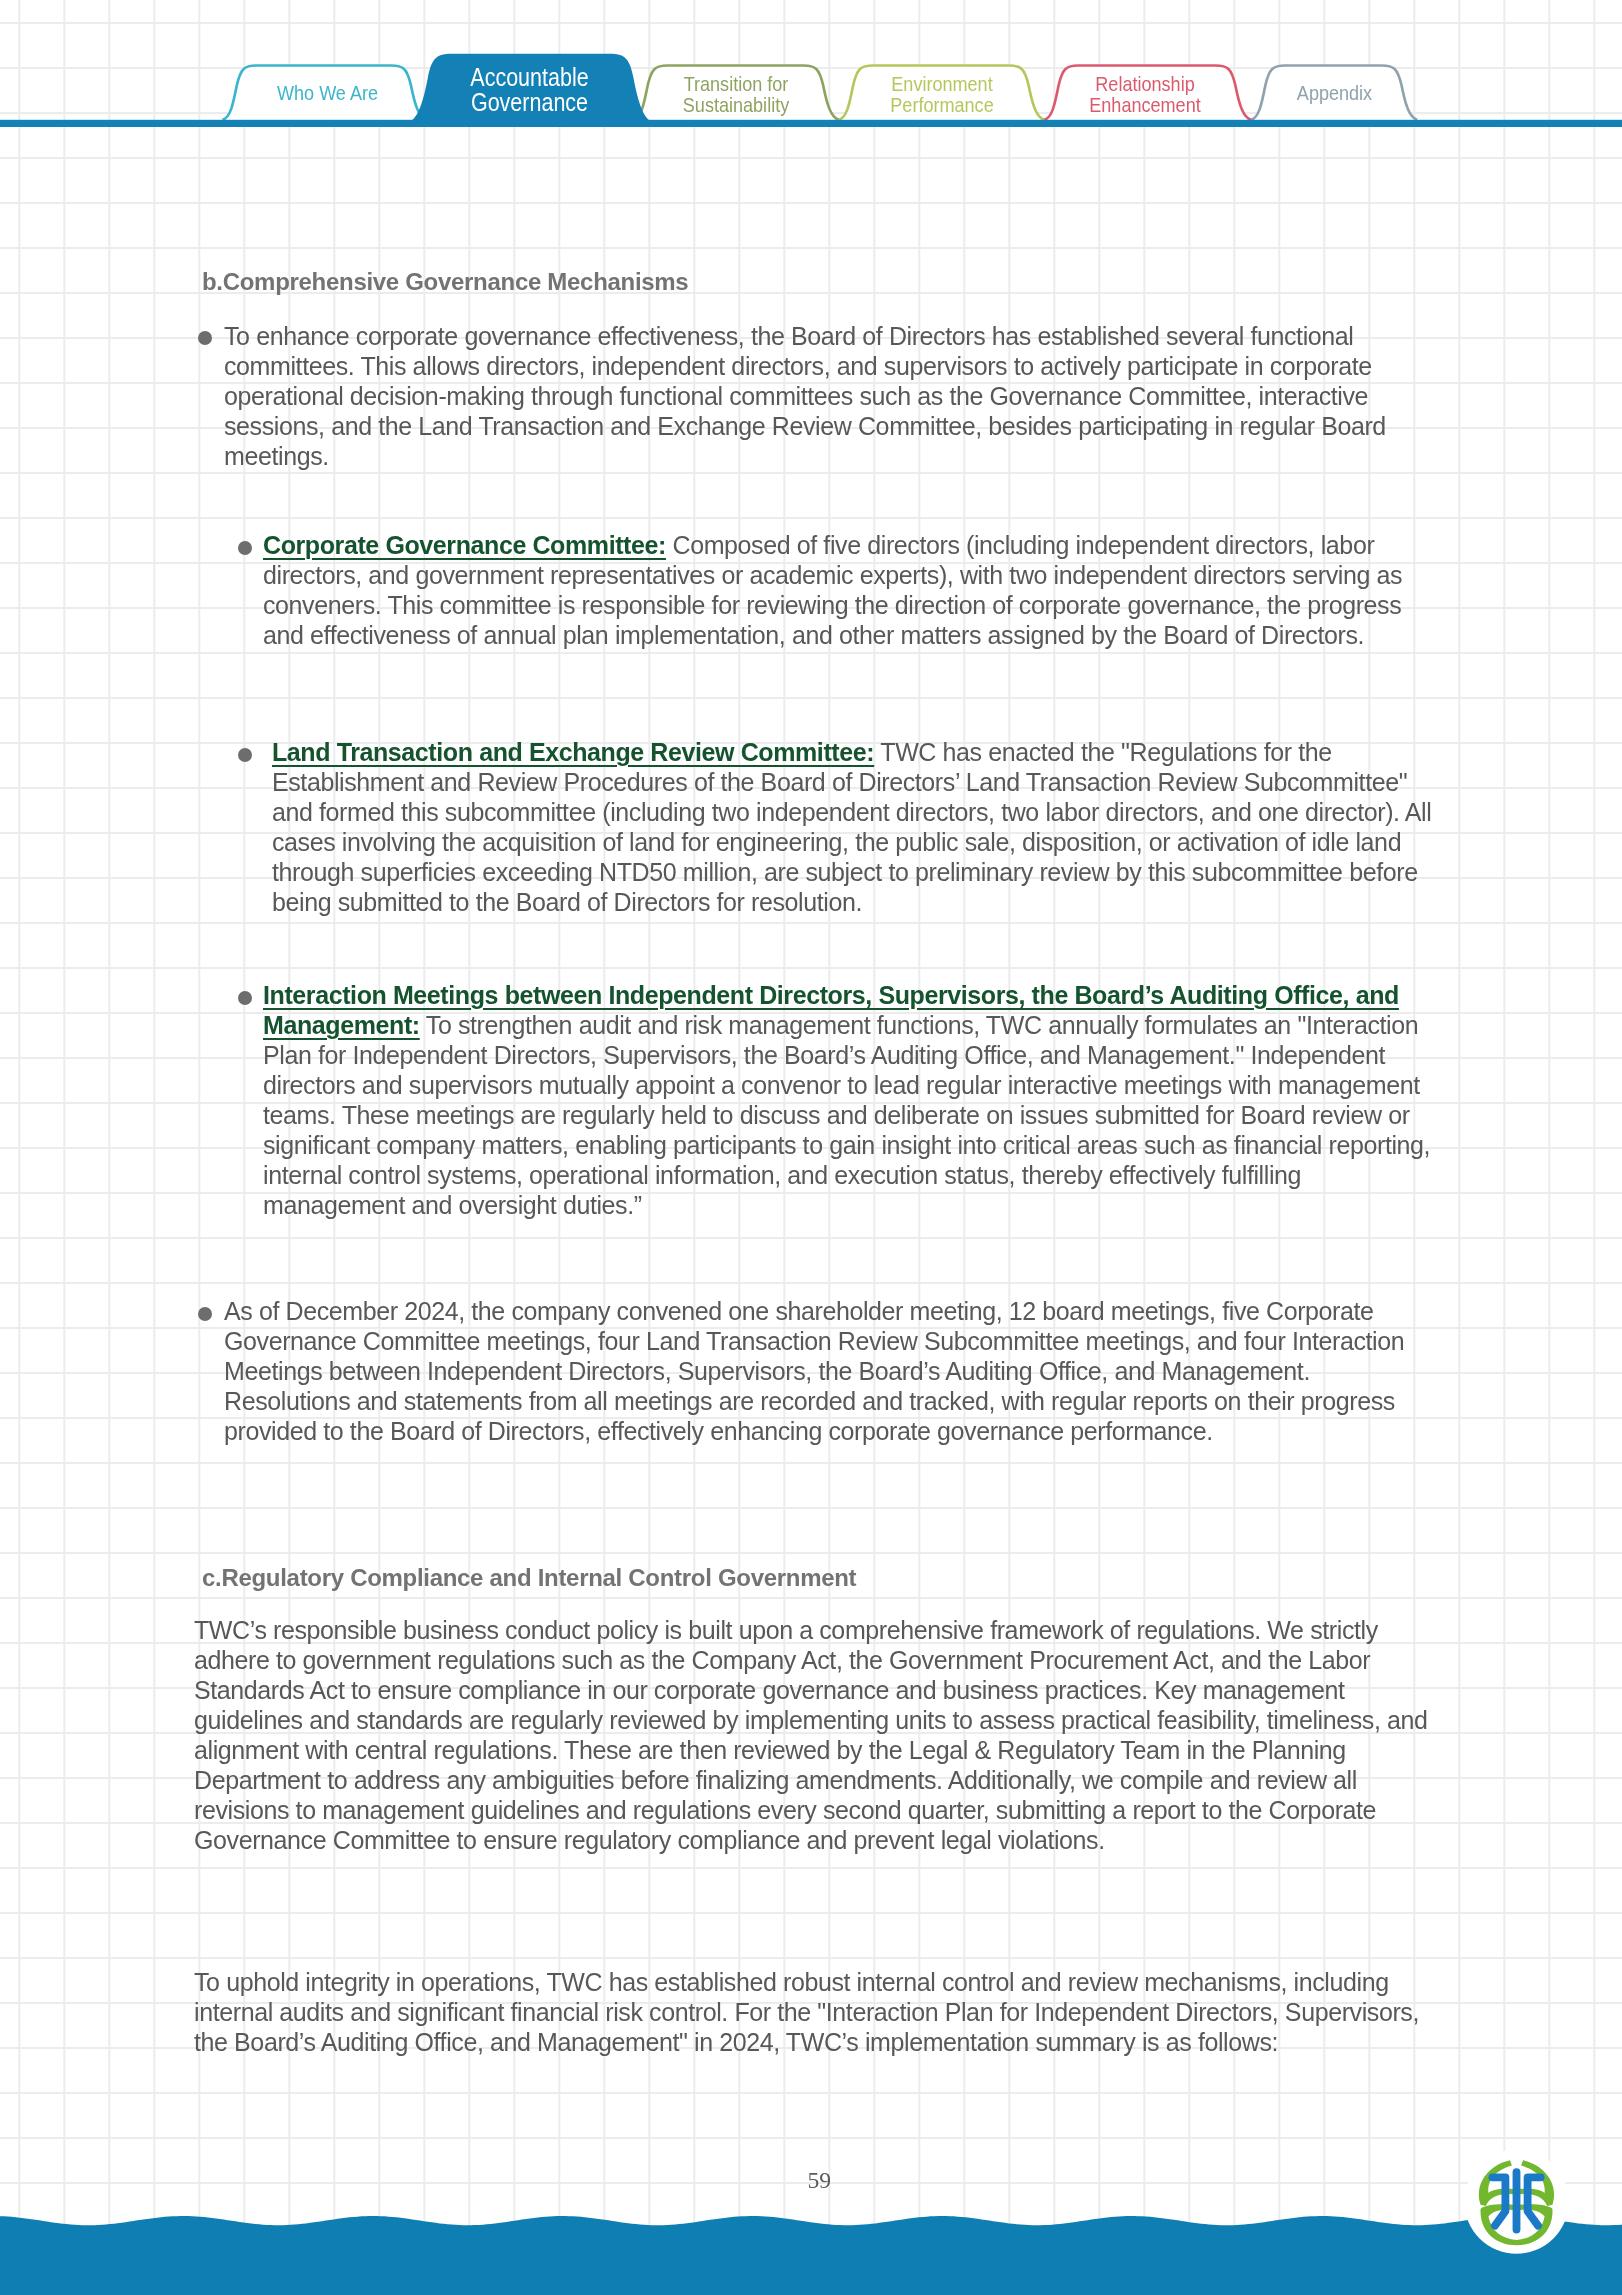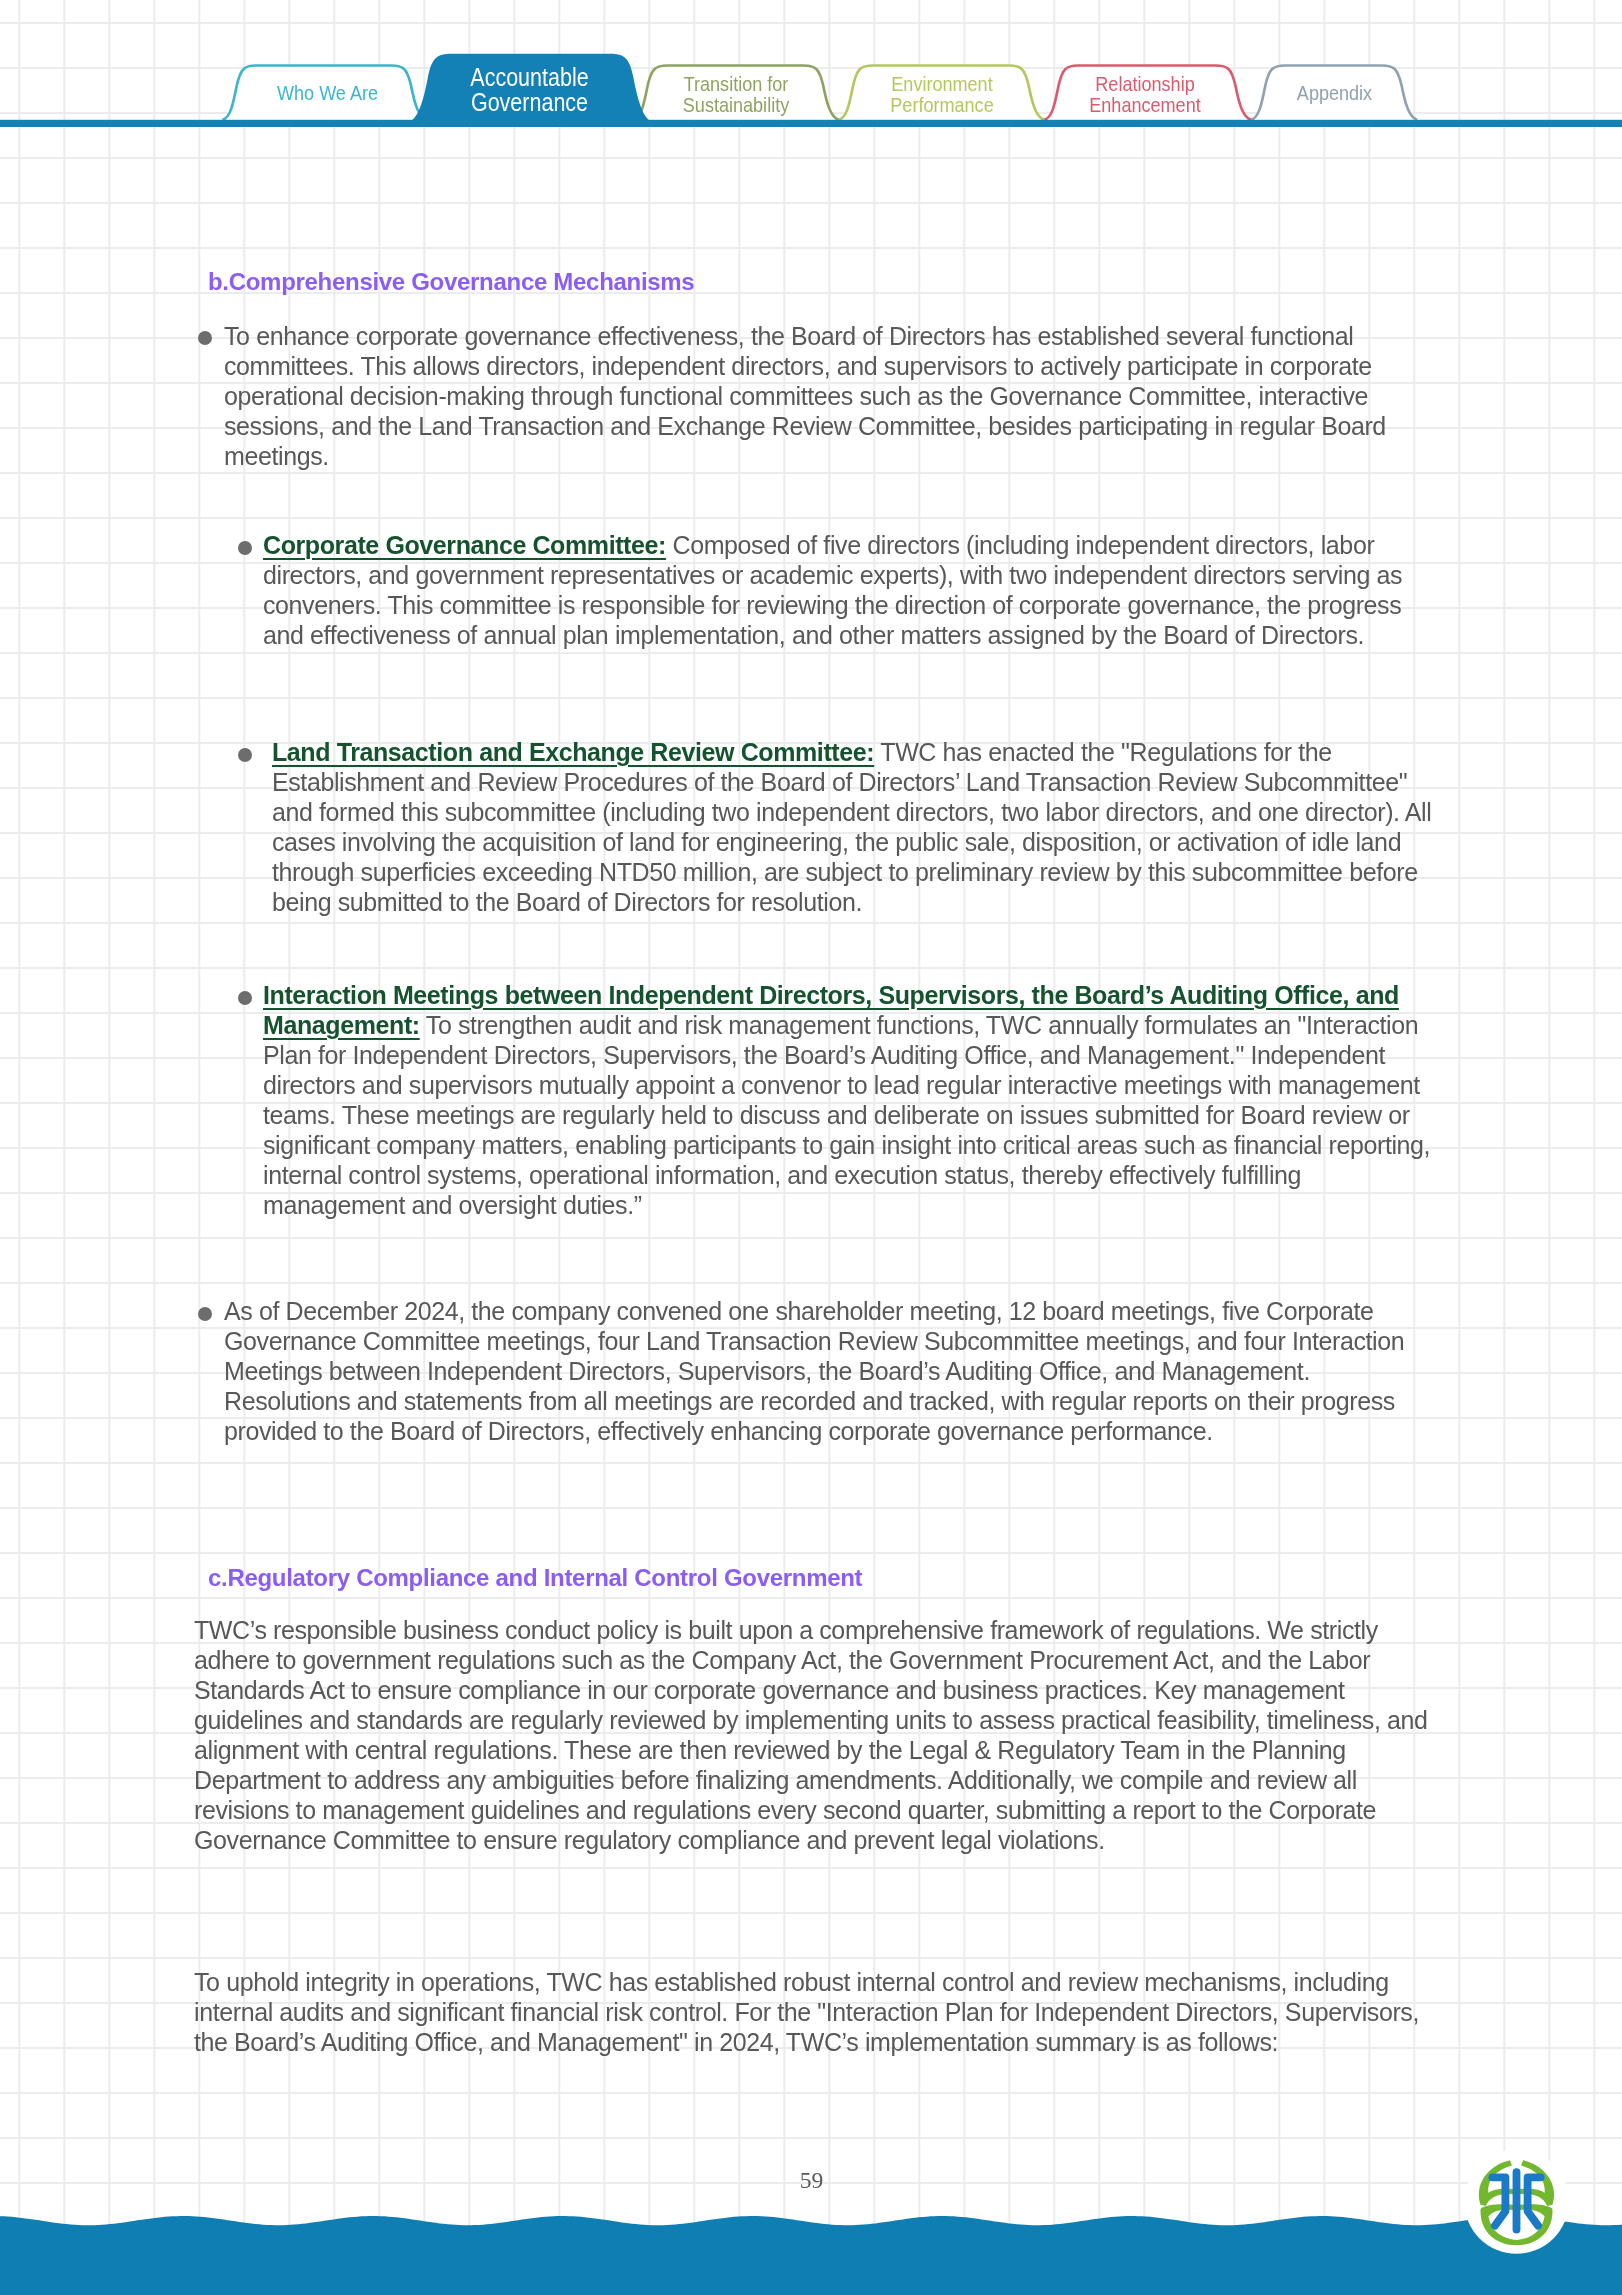--- a/index.html
+++ b/index.html
@@ -17,40 +17,40 @@
   
   #tabs-svg { position:absolute; left:0; top:0; width:1622px; height:131px; }
   .tab-label {
     position:absolute; text-align:center; line-height:1.0;
     font-family:"Liberation Sans", sans-serif;
     transform:scaleX(0.86); transform-origin:center;
     white-space:nowrap;
   }
   .tab-label span { display:block; }
   .heading {
-    position:absolute; left:208px;
-    font-size:24px; font-weight:bold; color:#8b5cf6;
+    position:absolute; left:202px;
+    font-size:24px; font-weight:bold; color:#737373;
     letter-spacing:-0.3px; white-space:nowrap;
   }
   .para {
     position:absolute; font-size:25px; line-height:30px; color:#585858;
     letter-spacing:-0.4px;
   }
   .bullet-dot {
     position:absolute; width:14.4px; height:14.4px; border-radius:50%;
     background:#6d6d6d;
   }
   .sub-title {
     font-weight:bold; text-decoration:underline; text-decoration-thickness:2px;
     text-underline-offset:3.9px; color:#14532d;
   }
   
   #footer-svg { position:absolute; left:0; top:2199px; width:1622px; height:97px; }
   .page-number {
-    position:absolute; left:792px; top:2167px; width:39px; text-align:center;
+    position:absolute; left:792px; top:2167px; width:39px; text-align:right;
     font-family:"Liberation Serif", serif; font-size:23.6px; color:#5a5a5a;
   }
   #logo-svg { position:absolute; left:1461px; top:2146px; width:111px; height:111px; }
 </style>
 </head>
 <body>
 
 <svg id="tabs-svg" viewBox="0 0 2479 200" xmlns="http://www.w3.org/2000/svg">
 
   <path d="M340 183 C352 180 356 160 362 130 C368 104 374 100 392 100 L598 100 C616 100 622 104 628 130 C634 160 640 180 652 183" fill="#ffffff" stroke="#3bb5cc" stroke-width="4"></path>

